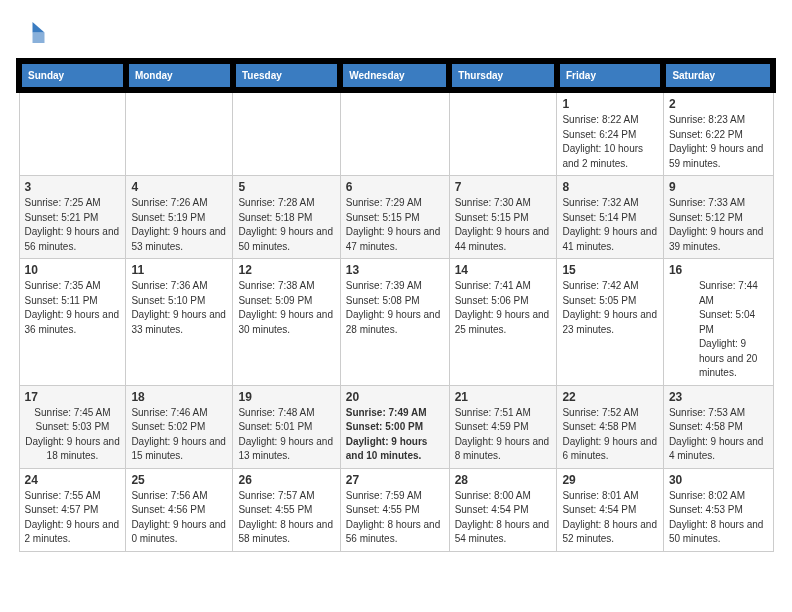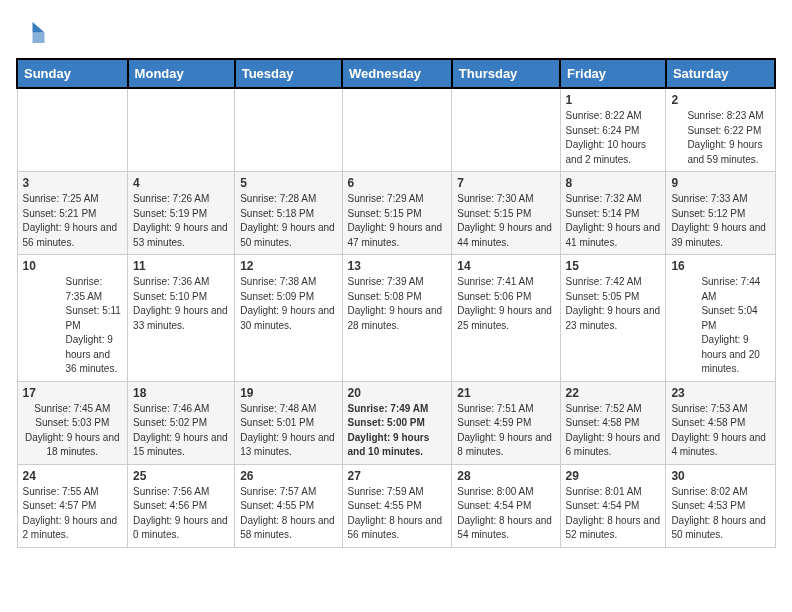--- a/index.html
+++ b/index.html
@@ -51,24 +51,24 @@
       color: #555;
     }
     .calendar {
       width: 100%;
       border-collapse: collapse;
       border: 1px solid #ccc;
     }
     .calendar th {
       background-color: #3a7cc1;
       color: #fff;
-      font-size: 13px;
+      font-size: 10px;
       font-weight: bold;
       padding: 6px 6px;
-      border: 2px solid #000000;
+      border: 6px solid #000000;
       text-align: left;
     }
     .calendar td {
       vertical-align: top;
       border: 1px solid #ccc;
       padding: 4px 5px;
       width: 113px;
       min-height: 80px;
       font-size: 10.5px;
       color: #333;
@@ -138,21 +138,21 @@
           <td class="empty-cell"></td>
           <td class="empty-cell"></td>
           <td>
             <span class="day-num">1</span>
             <div class="day-info" style="white-space: pre-line;">Sunrise: 8:22 AM
 Sunset: 6:24 PM
 Daylight: 10 hours and 2 minutes.</div>
           </td>
           <td>
             <span class="day-num">2</span>
-            <div class="day-info" style="white-space: pre-line; margin-left: 16px;">Sunrise: 8:23 AM
+            <div class="day-info" style="white-space: pre-line;">Sunrise: 8:23 AM
 Sunset: 6:22 PM
 Daylight: 9 hours and 59 minutes.</div>
           </td>
         </tr>
         <tr>
           <td>
             <span class="day-num">3</span>
             <div class="day-info" style="white-space: pre-line;">Sunrise: 7:25 AM
 Sunset: 5:21 PM
 Daylight: 9 hours and 56 minutes.</div>
@@ -190,21 +190,21 @@
           <td>
             <span class="day-num">9</span>
             <div class="day-info" style="white-space: pre-line;">Sunrise: 7:33 AM
 Sunset: 5:12 PM
 Daylight: 9 hours and 39 minutes.</div>
           </td>
         </tr>
         <tr>
           <td>
             <span class="day-num">10</span>
-            <div class="day-info" style="white-space: pre-line; margin-left: 43px;">Sunrise: 7:35 AM
+            <div class="day-info" style="white-space: pre-line;">Sunrise: 7:35 AM
 Sunset: 5:11 PM
 Daylight: 9 hours and 36 minutes.</div>
           </td>
           <td>
             <span class="day-num">11</span>
             <div class="day-info" style="white-space: pre-line;">Sunrise: 7:36 AM
 Sunset: 5:10 PM
 Daylight: 9 hours and 33 minutes.</div>
           </td>
           <td>

